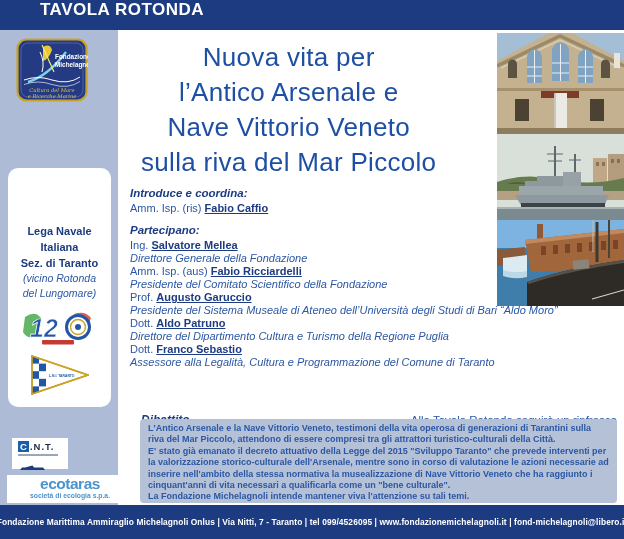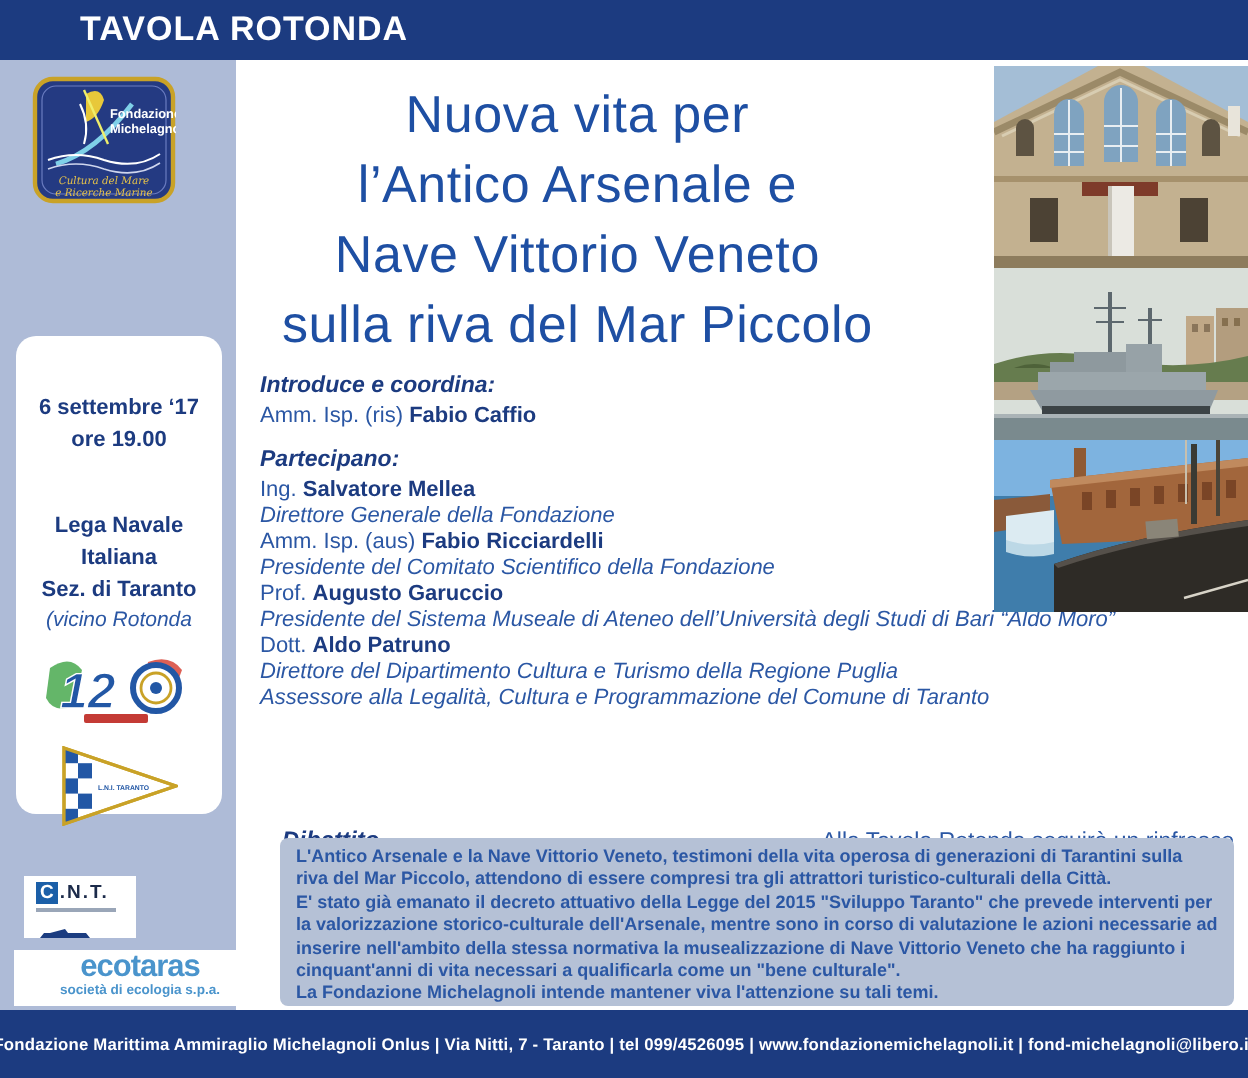--- a/index.html
+++ b/index.html
@@ -3,21 +3,21 @@
 <meta charset="utf-8">
 <style>
   html,body { margin:0; padding:0; background:#e8e8e8; }
   .poster {
     position:relative; width:624px; height:539px; background:#ffffff;
     font-family:"Liberation Sans", sans-serif; overflow:hidden;
   }
   
   .topbar {
     position:absolute; left:0; top:0; width:624px; height:30px;
-    background:#1c3b80; color:#fff; display:flex; align-items:center;
+    background:#1c3b80; color:#fff; display:flex; align-items:flex-start;
     box-sizing:border-box; padding-left:40px;
     font-size:17px; font-weight:bold; letter-spacing:.5px;
   }
   .footbar {
     position:absolute; left:0; bottom:0; width:624px; height:34px;
     background:#1c3b80; color:#fff; display:flex; align-items:center; justify-content:center;
     font-size:8.4px; font-weight:bold; white-space:nowrap; letter-spacing:.1px;
   }
   
   .sidebar { position:absolute; left:0; top:30px; width:118px; height:475px; background:#aebbd7; }
@@ -48,21 +48,21 @@
   .eco-sub { color:#4a94cc; font-weight:bold; font-size:6.8px; line-height:8px; }
   
   .title {
     position:absolute; left:141px; top:40px; color:#1e4fa3;
     font-size:26px; line-height:35px; letter-spacing:.3px; white-space:nowrap;text-align:center;
   }
   .content { position:absolute; left:130px; top:187px; width:480px; font-size:11px; line-height:13px; color:#1c3b80; }
   .sec-head { font-weight:bold; font-style:italic; font-size:11.5px; margin-bottom:2px; }
   .person { white-space:nowrap; }
   .person .pfx { color:#2b57a4; }
-  .person .nm { font-weight:bold; color:#1c3b80; }
+  .person .nm { font-weight:bold; color:#1c3b80;text-decoration:underline; }
   .role { font-style:italic; color:#2b57a4; white-space:nowrap; }
   .gap9 { height:9px; }
   .debate-row {
     position:absolute; left:141px; top:392px; width:476px;
     display:flex; justify-content:space-between; align-items:baseline;
   }
   .debate-h { font-weight:bold; font-style:italic; font-size:12px; color:#1c3b80;margin-top:21px; }
   .debate-note { font-size:11.5px; color:#2b57a4; }
   .abstract {
     position:absolute; left:140px; top:419px; width:477px; height:84px;
@@ -96,31 +96,28 @@
       <path d="M24,14 q5,10 2,20" stroke="#ffffff" stroke-width="1" fill="none"></path>
       <text x="39" y="21" font-size="6.4" fill="#ffffff" font-weight="bold" font-family="Liberation Sans, sans-serif">Fondazione</text>
       <text x="39" y="28.5" font-size="6.4" fill="#ffffff" font-weight="bold" font-family="Liberation Sans, sans-serif">Michelagnoli</text>
       <path d="M8,42 q14,-5 28,0 q16,5 28,-3" stroke="#ffffff" stroke-width="1" fill="none"></path>
       <path d="M8,46.5 q14,-5 28,0 q16,5 28,-3" stroke="#cfd6ee" stroke-width="0.8" fill="none"></path>
       <text x="36" y="54" font-size="5.2" fill="#e3c04a" font-style="italic" text-anchor="middle" font-family="DejaVu Serif, serif">Cultura del Mare</text>
       <text x="36" y="60" font-size="5.2" fill="#e3c04a" font-style="italic" text-anchor="middle" font-family="DejaVu Serif, serif">e Ricerche Marine</text>
     </svg>
 
     <div class="info-box">
-      <div class="info-date">
-        <div>6 settembre ‘17</div>
-        <div>ore 19.00</div>
-      </div>
       <div class="info-venue">
         <div>Lega Navale</div>
         <div>Italiana</div>
         <div>Sez. di Taranto</div>
       </div>
       <div class="info-note">
         <div>(vicino Rotonda</div>
+        <div>del Lungomare)</div>
       </div>
 
       
       <svg class="logo120" width="84" height="38" viewBox="0 0 84 38">
         <path d="M7,8 q10,-7 16,1 l-4,18 q-10,4 -14,-4 z" fill="#49a94f" opacity="0.85"></path>
         <path d="M56,5 q11,-4 17,4 l-6,16 q-10,2 -13,-6 z" fill="#d94f43" opacity="0.9"></path>
         <text x="12" y="28" font-size="25" font-weight="bold" font-style="italic" fill="#2257a5" stroke="#ffffff" stroke-width="0.7" font-family="Liberation Sans, sans-serif">12</text>
         <circle cx="60" cy="18" r="11.5" fill="#ffffff" stroke="#2257a5" stroke-width="3"></circle>
         <circle cx="60" cy="18" r="7.5" fill="none" stroke="#c9a227" stroke-width="1.4"></circle>
         <circle cx="60" cy="18" r="3" fill="#2257a5"></circle>
@@ -192,20 +189,23 @@
     <div class="person">
       <span class="pfx">Prof. </span><span class="nm">Augusto Garuccio</span>
     </div>
     <div class="role">Presidente del Sistema Museale di Ateneo dell’Università degli Studi di Bari “Aldo Moro”</div>
 
     <div class="person">
       <span class="pfx">Dott. </span><span class="nm">Aldo Patruno</span>
     </div>
     <div class="role">Direttore del Dipartimento Cultura e Turismo della Regione Puglia</div>
 
+    <div class="person">
+      <span class="pfx">Dott. </span><span class="nm">Franco Sebastio</span>
+    </div>
     <div class="role">Assessore alla Legalità, Cultura e Programmazione del Comune di Taranto</div>
   </div>
 
   <div class="debate-row">
     <span class="debate-h">Dibattito</span>
     <span class="debate-note">Alla Tavola Rotonda seguirà un rinfresco</span>
   </div>
 
   <div class="abstract">
     <div>L'Antico Arsenale e la Nave Vittorio Veneto, testimoni della vita operosa di generazioni di Tarantini sulla riva del Mar Piccolo, attendono di essere compresi tra gli attrattori turistico-culturali della Città.</div>

